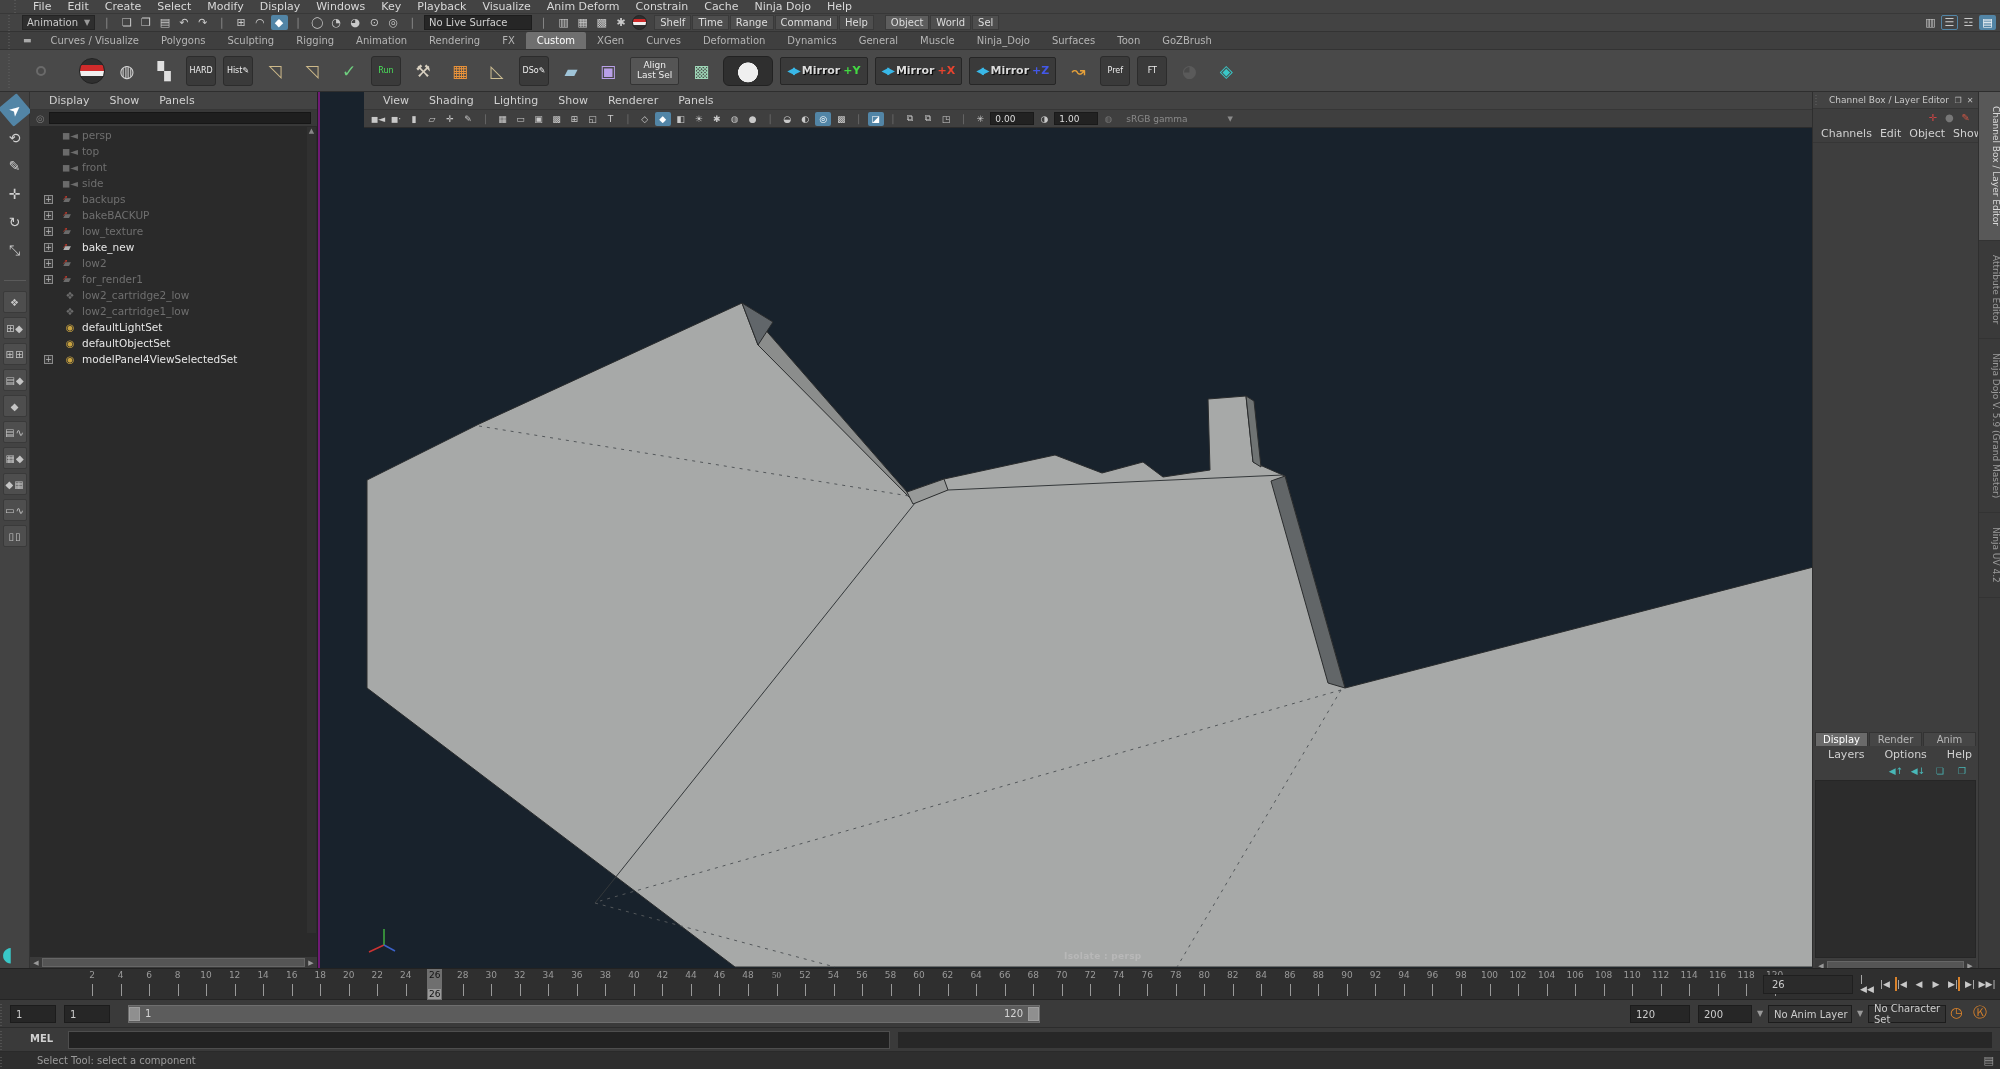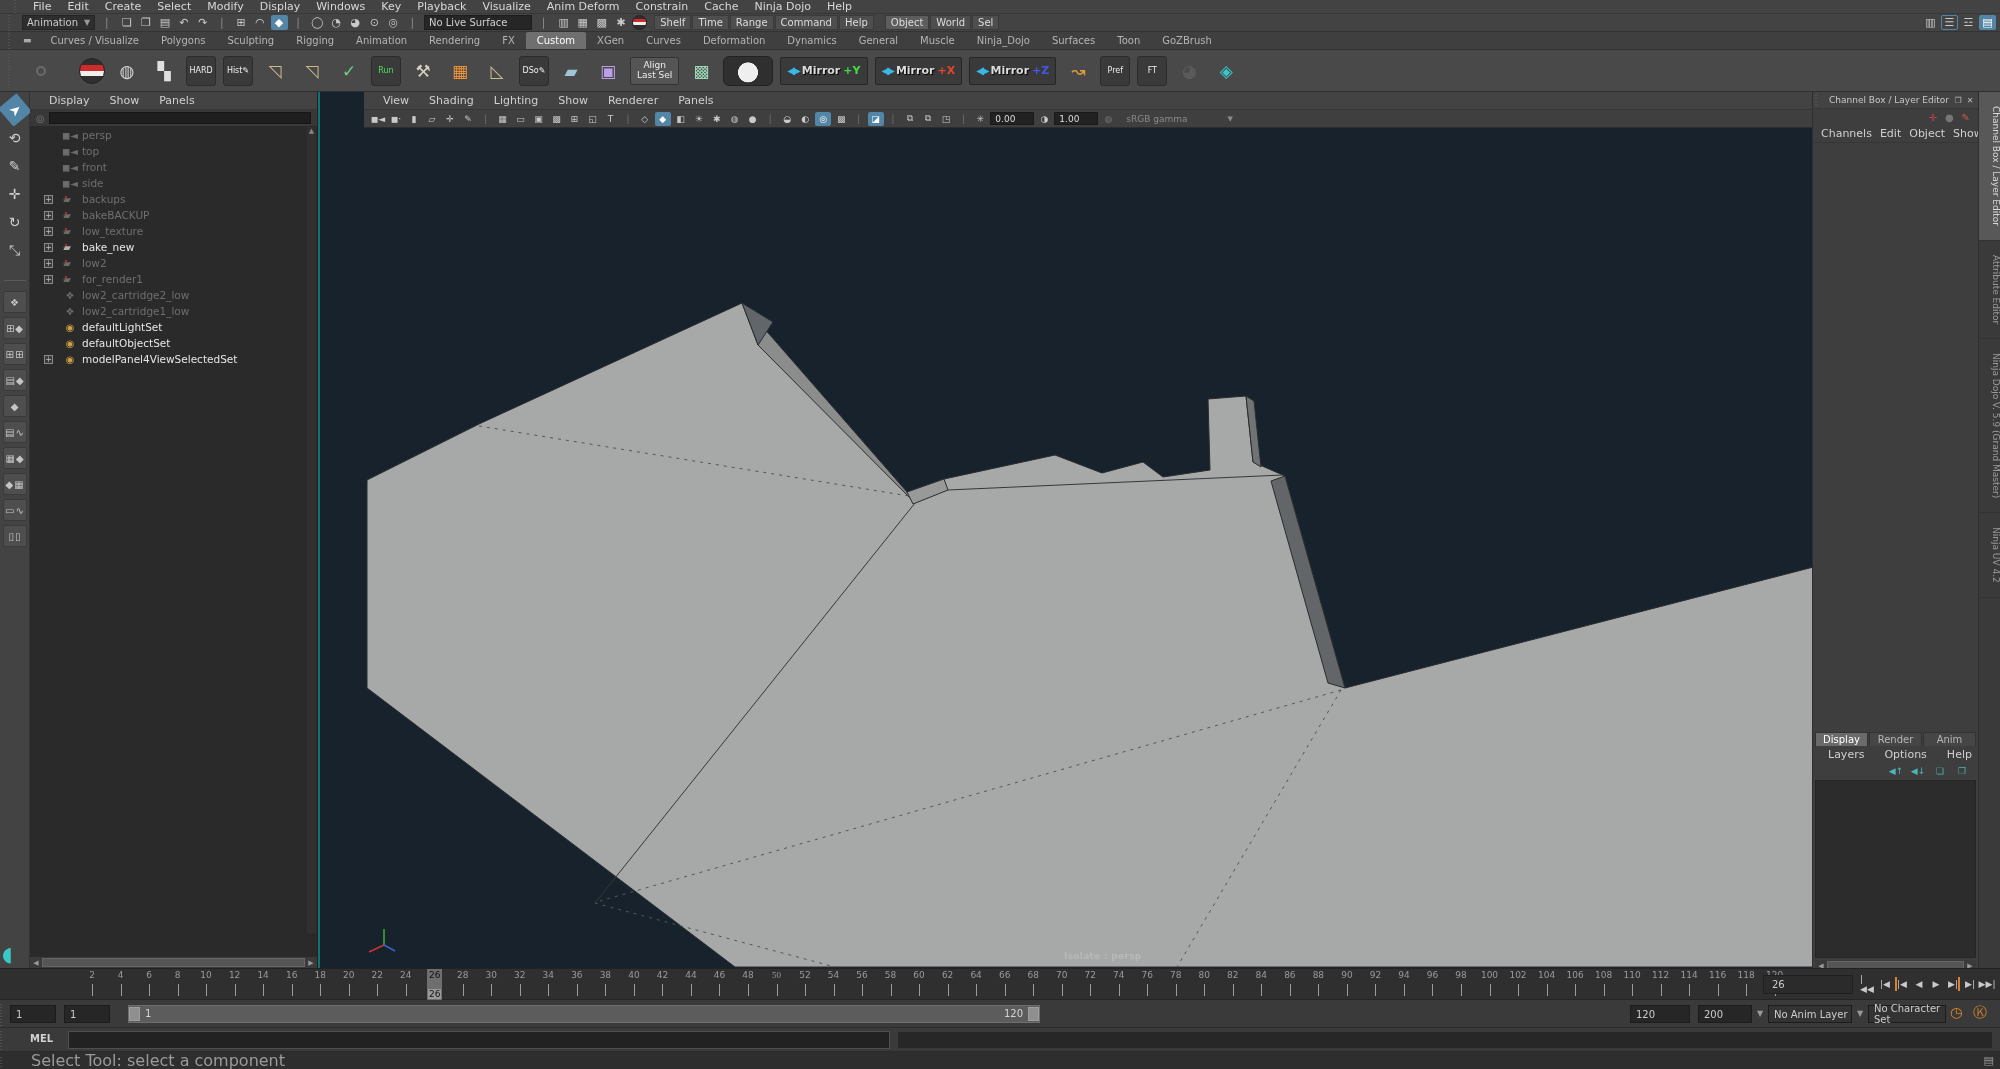--- a/index.html
+++ b/index.html
@@ -1,19 +1,19 @@
 <!DOCTYPE html>
 <html><head>
 <meta charset="utf-8">
 <style>
   * { margin:0; padding:0; box-sizing:border-box; user-select:none; }
   html,body { width:2000px; height:1069px; overflow:hidden; background:#333;
     font-family:"DejaVu Sans", sans-serif; color:#ccc; }
   .abs { position:absolute; }
-  #app { position:relative; width:2000px; height:1069px; background:#0f766e; }
+  #app { position:relative; width:2000px; height:1069px; background:#701a75; }
 
   
   #menubar { left:0; top:0; width:2000px; height:14px; background:#434343; border-bottom:1px solid #383838; display:flex; align-items:center; padding-left:14px; }
   .menu-item { font-size:11px; color:#d8d8d8; padding:0 8px; line-height:14px; cursor:default; }
   .grip { width:7px; height:100%; background:repeating-linear-gradient(0deg,#5a5a5a 0 1px,transparent 1px 3px); background-size:2px 100%; background-repeat:repeat-y; opacity:.7; margin-right:4px; }
   #toolbar { left:0; top:14px; width:2000px; height:18px; background:#434343; border-bottom:1px solid #333; display:flex; align-items:center; padding-left:8px; gap:3px; }
   .dropdown { background:#2e2e2e; border:1px solid #242424; height:15px; display:flex; align-items:center; font-size:10px; color:#ccc; padding:0 4px; gap:6px; }
   .dropdown .arr { color:#999; font-size:8px; }
   .tb-sep { color:#8a8a8a; font-size:11px; padding:0 4px; }
   .icon16 { width:17px; height:15px; display:flex; align-items:center; justify-content:center; font-size:11px; color:#c9c9c9; border-radius:2px; }
@@ -123,21 +123,21 @@
   .rs-label { position:absolute; top:2px; font-size:10px; color:#d5d5d5; }
   .rb-dd-arr { position:absolute; top:9px; color:#999; font-size:8px; }
   .rb-icon { position:absolute; top:4px; font-size:14px; color:#d9822b; }
 
   
   #command-line { left:0; top:1028px; width:2000px; height:24px; background:#3a3a3a; border-bottom:1px solid #2a2a2a; }
   #mel-label { position:absolute; left:30px; top:5px; font-size:10px; color:#d0d0d0; font-weight:bold; }
   #mel-input { position:absolute; left:68px; top:3px; width:822px; height:18px; background:#222; border:1px solid #4e4e4e; }
   #mel-result { position:absolute; left:897px; top:3px; width:1096px; height:18px; background:#272727; border:1px solid #3a3a3a; }
   #help-line { left:0; top:1052px; width:2000px; height:17px; background:#2e2e2e; display:flex; align-items:center; }
-  #help-text { font-size:16px; color:#9a9a9a; margin-left:20px; }
+  #help-text { font-size:10px; color:#9a9a9a; margin-left:26px; }
   #help-right-icon { position:absolute; right:6px; font-size:11px; color:#9a9a9a; }
 </style>
 </head>
 <body>
 
 <div id="app">
 
   <div id="menubar" class="abs">
     <span class="grip"></span>
   <span class="menu-item">File</span>

